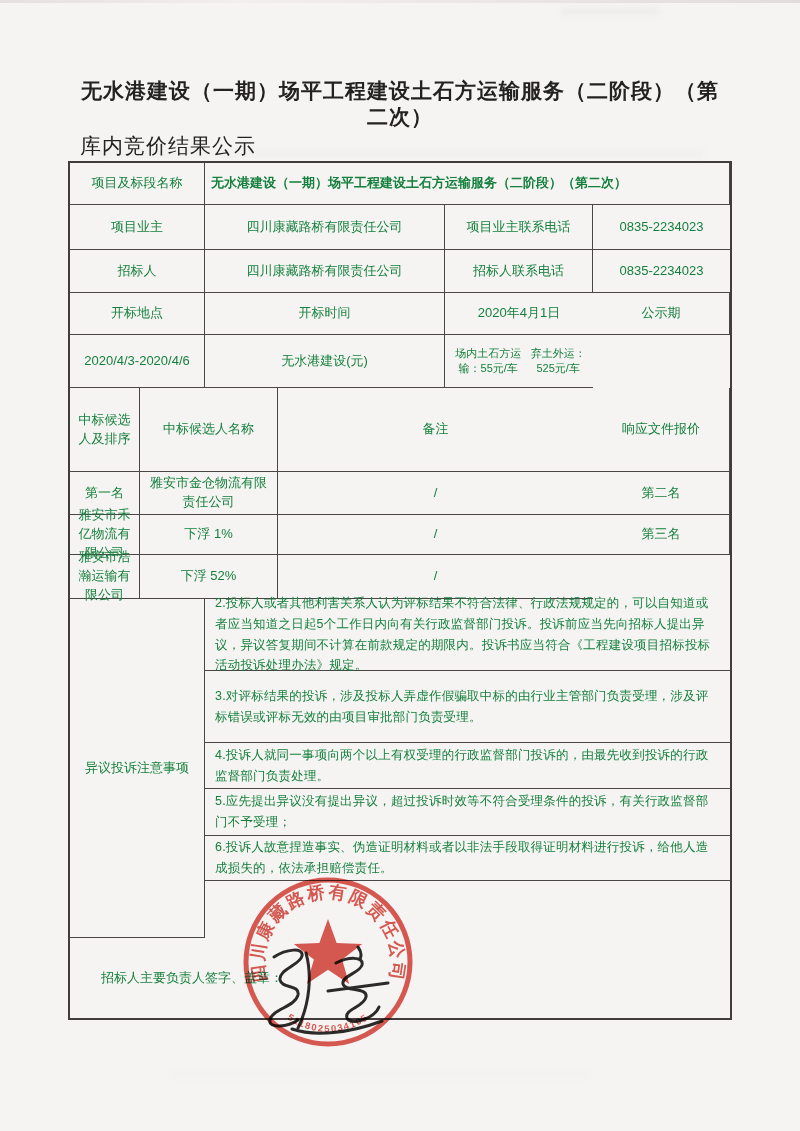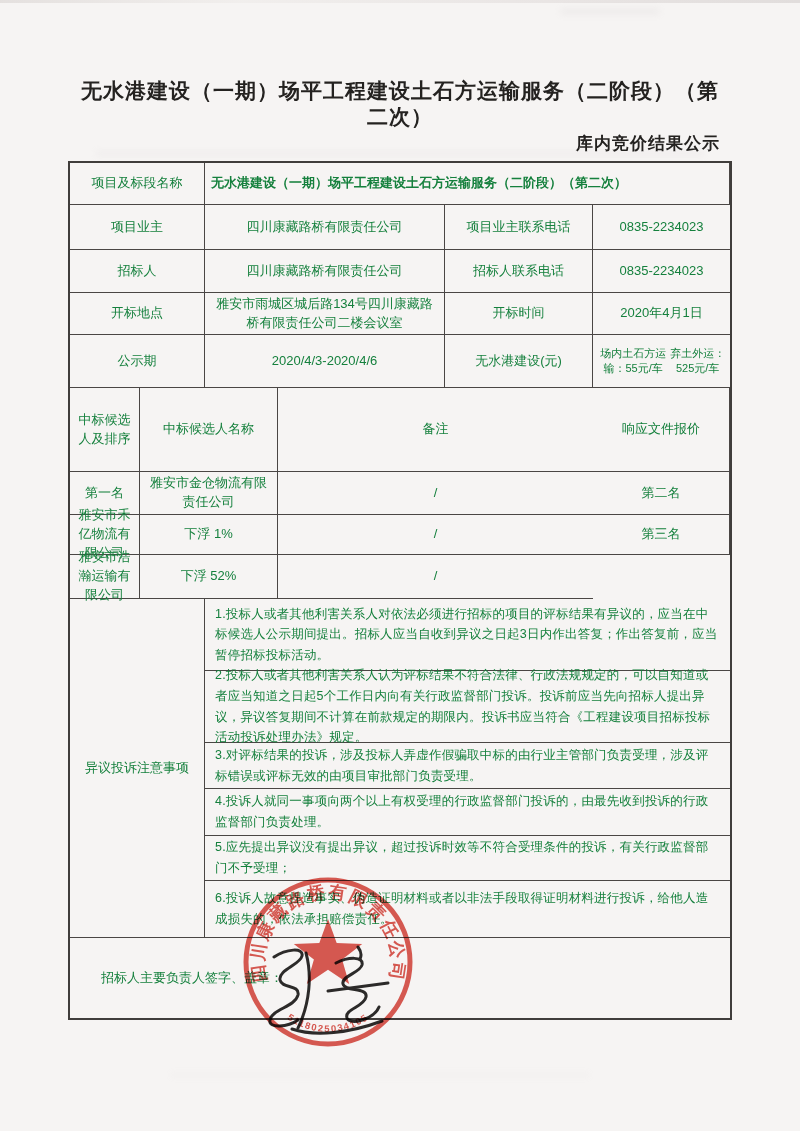--- a/index.html
+++ b/index.html
@@ -19,21 +19,21 @@
   .ghost.g2{left:95px;top:150px;width:610px;height:7px;opacity:.08;}
   .ghost.g3{left:170px;top:1072px;width:420px;height:6px;opacity:.05;}
 
   .title{
     position:absolute;left:80px;top:78px;width:640px;
     text-align:center;font-weight:700;font-size:21px;line-height:26px;
     letter-spacing:1px;color:#242220;
   }
   .subtitle{
     position:absolute;left:80px;top:132px;width:640px;
-    text-align:right;font-weight:700;font-size:17px;letter-spacing:1px;color:#242220;
+    text-align:left;font-weight:400;font-size:21px;letter-spacing:1px;color:#242220;
   }
 
   .table-wrap{
     position:absolute;left:68px;top:161px;width:660px;
     border:2px solid #403d3b;
     background:transparent;
   }
   .sec{display:grid;}
   .secA{grid-template-columns:135px 240px 148px 137px;grid-template-rows:42px 45px 43px 42px 53px;}
   .secB{grid-template-columns:70px 138px 315px 137px;grid-template-rows:84px 43px 40px 44px;}
@@ -98,21 +98,20 @@
       <div class="c">四川康藏路桥有限责任公司</div>
       <div class="c">项目业主联系电话</div>
       <div class="c noR">0835-2234023</div>
 
       <div class="c">招标人</div>
       <div class="c">四川康藏路桥有限责任公司</div>
       <div class="c">招标人联系电话</div>
       <div class="c noR">0835-2234023</div>
 
       <div class="c">开标地点</div>
-      <div class="c">雅安市雨城区城后路134号四川康藏路桥有限责任公司二楼会议室</div>
       <div class="c">开标时间</div>
       <div class="c noR">2020年4月1日</div>
 
       <div class="c">公示期</div>
       <div class="c">2020/4/3-2020/4/6</div>
       <div class="c">无水港建设(元)</div>
       <div class="c noR price2">
         <span>场内土石方运输：55元/车</span>
         <span>弃土外运：525元/车</span>
       </div>
@@ -134,21 +133,20 @@
       <div class="c noR">/</div>
 
       <div class="c">第三名</div>
       <div class="c">雅安市浩瀚运输有限公司</div>
       <div class="c">下浮 52%</div>
       <div class="c noR">/</div>
     </div>
 
     <div class="sec secC">
       <div class="c rowspan6">异议投诉注意事项</div>
-      <div class="c noR item">1.投标人或者其他利害关系人对依法必须进行招标的项目的评标结果有异议的，应当在中标候选人公示期间提出。招标人应当自收到异议之日起3日内作出答复；作出答复前，应当暂停招标投标活动。</div>
       <div class="c noR item">2.投标人或者其他利害关系人认为评标结果不符合法律、行政法规规定的，可以自知道或者应当知道之日起5个工作日内向有关行政监督部门投诉。投诉前应当先向招标人提出异议，异议答复期间不计算在前款规定的期限内。投诉书应当符合《工程建设项目招标投标活动投诉处理办法》规定。</div>
       <div class="c noR item">3.对评标结果的投诉，涉及投标人弄虚作假骗取中标的由行业主管部门负责受理，涉及评标错误或评标无效的由项目审批部门负责受理。</div>
       <div class="c noR item">4.投诉人就同一事项向两个以上有权受理的行政监督部门投诉的，由最先收到投诉的行政监督部门负责处理。</div>
       <div class="c noR item">5.应先提出异议没有提出异议，超过投诉时效等不符合受理条件的投诉，有关行政监督部门不予受理；</div>
       <div class="c noR item">6.投诉人故意捏造事实、伪造证明材料或者以非法手段取得证明材料进行投诉，给他人造成损失的，依法承担赔偿责任。</div>
     </div>
 
     <div class="sec secD">
       <div class="c noR noB sig">招标人主要负责人签字、盖章：</div>
     </div>

